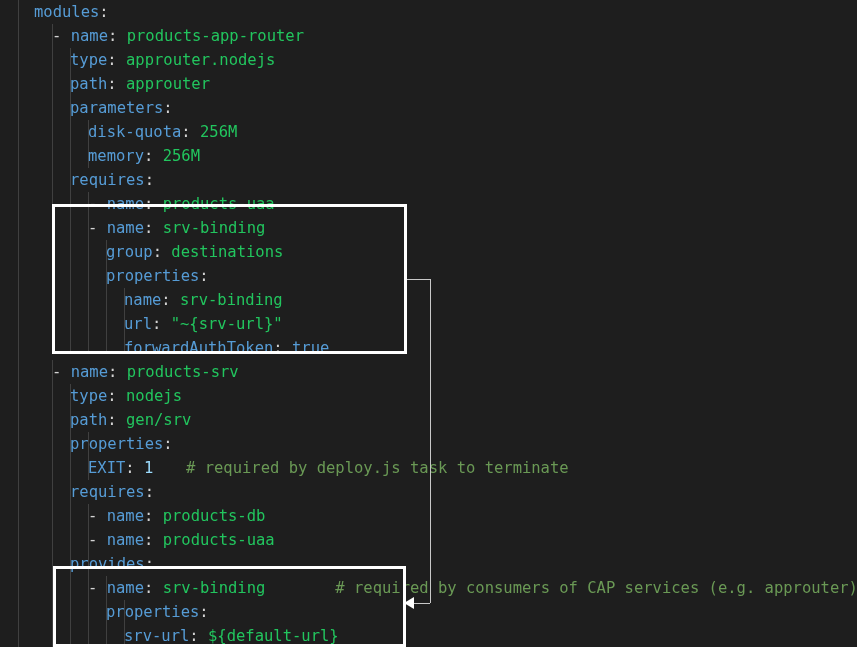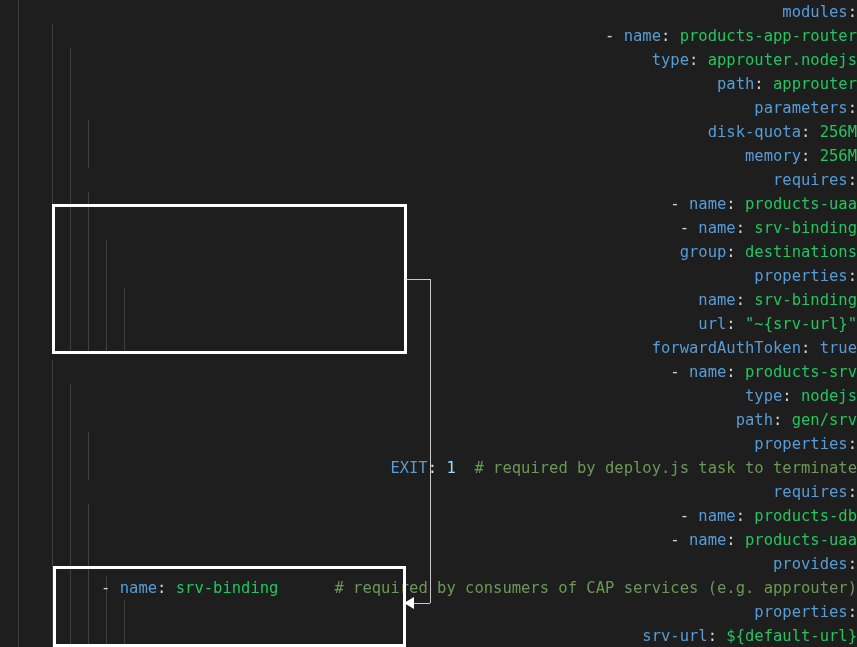--- a/index.html
+++ b/index.html
@@ -22,36 +22,35 @@
 
   
   #code {
     position: absolute;
     left: 0;
     top: 0;
     width: 857px;
     height: 647px;
     padding: 0;
     white-space: pre;
-    text-align: right;
   }
   .ln {
     position: relative;
     height: 24px;
     line-height: 24px;
     white-space: pre;
     padding-left: 34px;
   }
 
   
   .k    { color: #569cd6; }  
   .p    { color: #d4d4d4; }
   .v    { color: #22c55e; }  
   .b    { color: #569cd6; }  
-  .c    { color: #6a9955; }  
+  .c    { color: #6a9955; margin-left: 14px; }  
   .num  { color: #9cdcfe; }
 
   
   .guide {
     position: absolute;
     width: 1px;
     background: #404040;
     pointer-events: none;
   }
 

